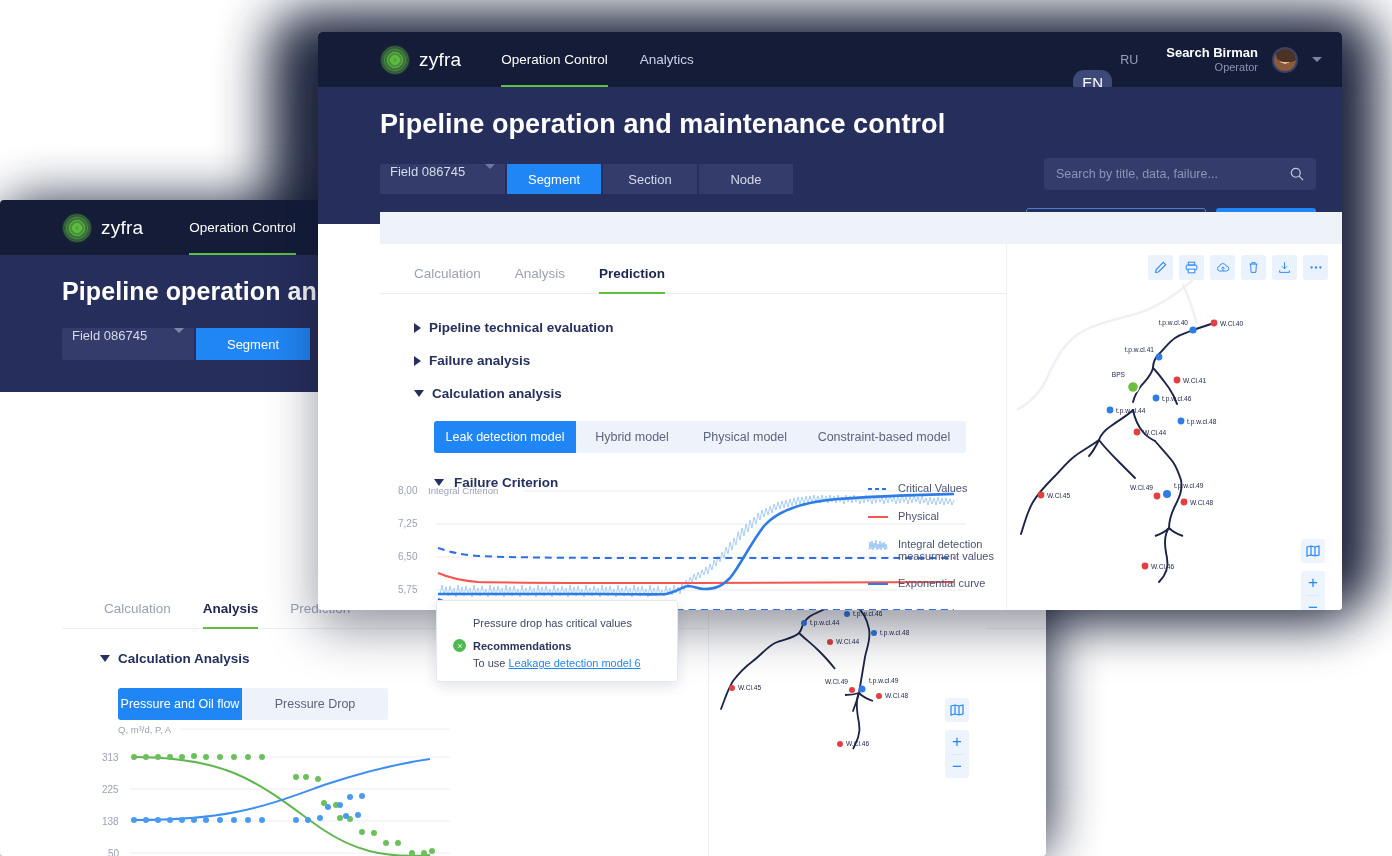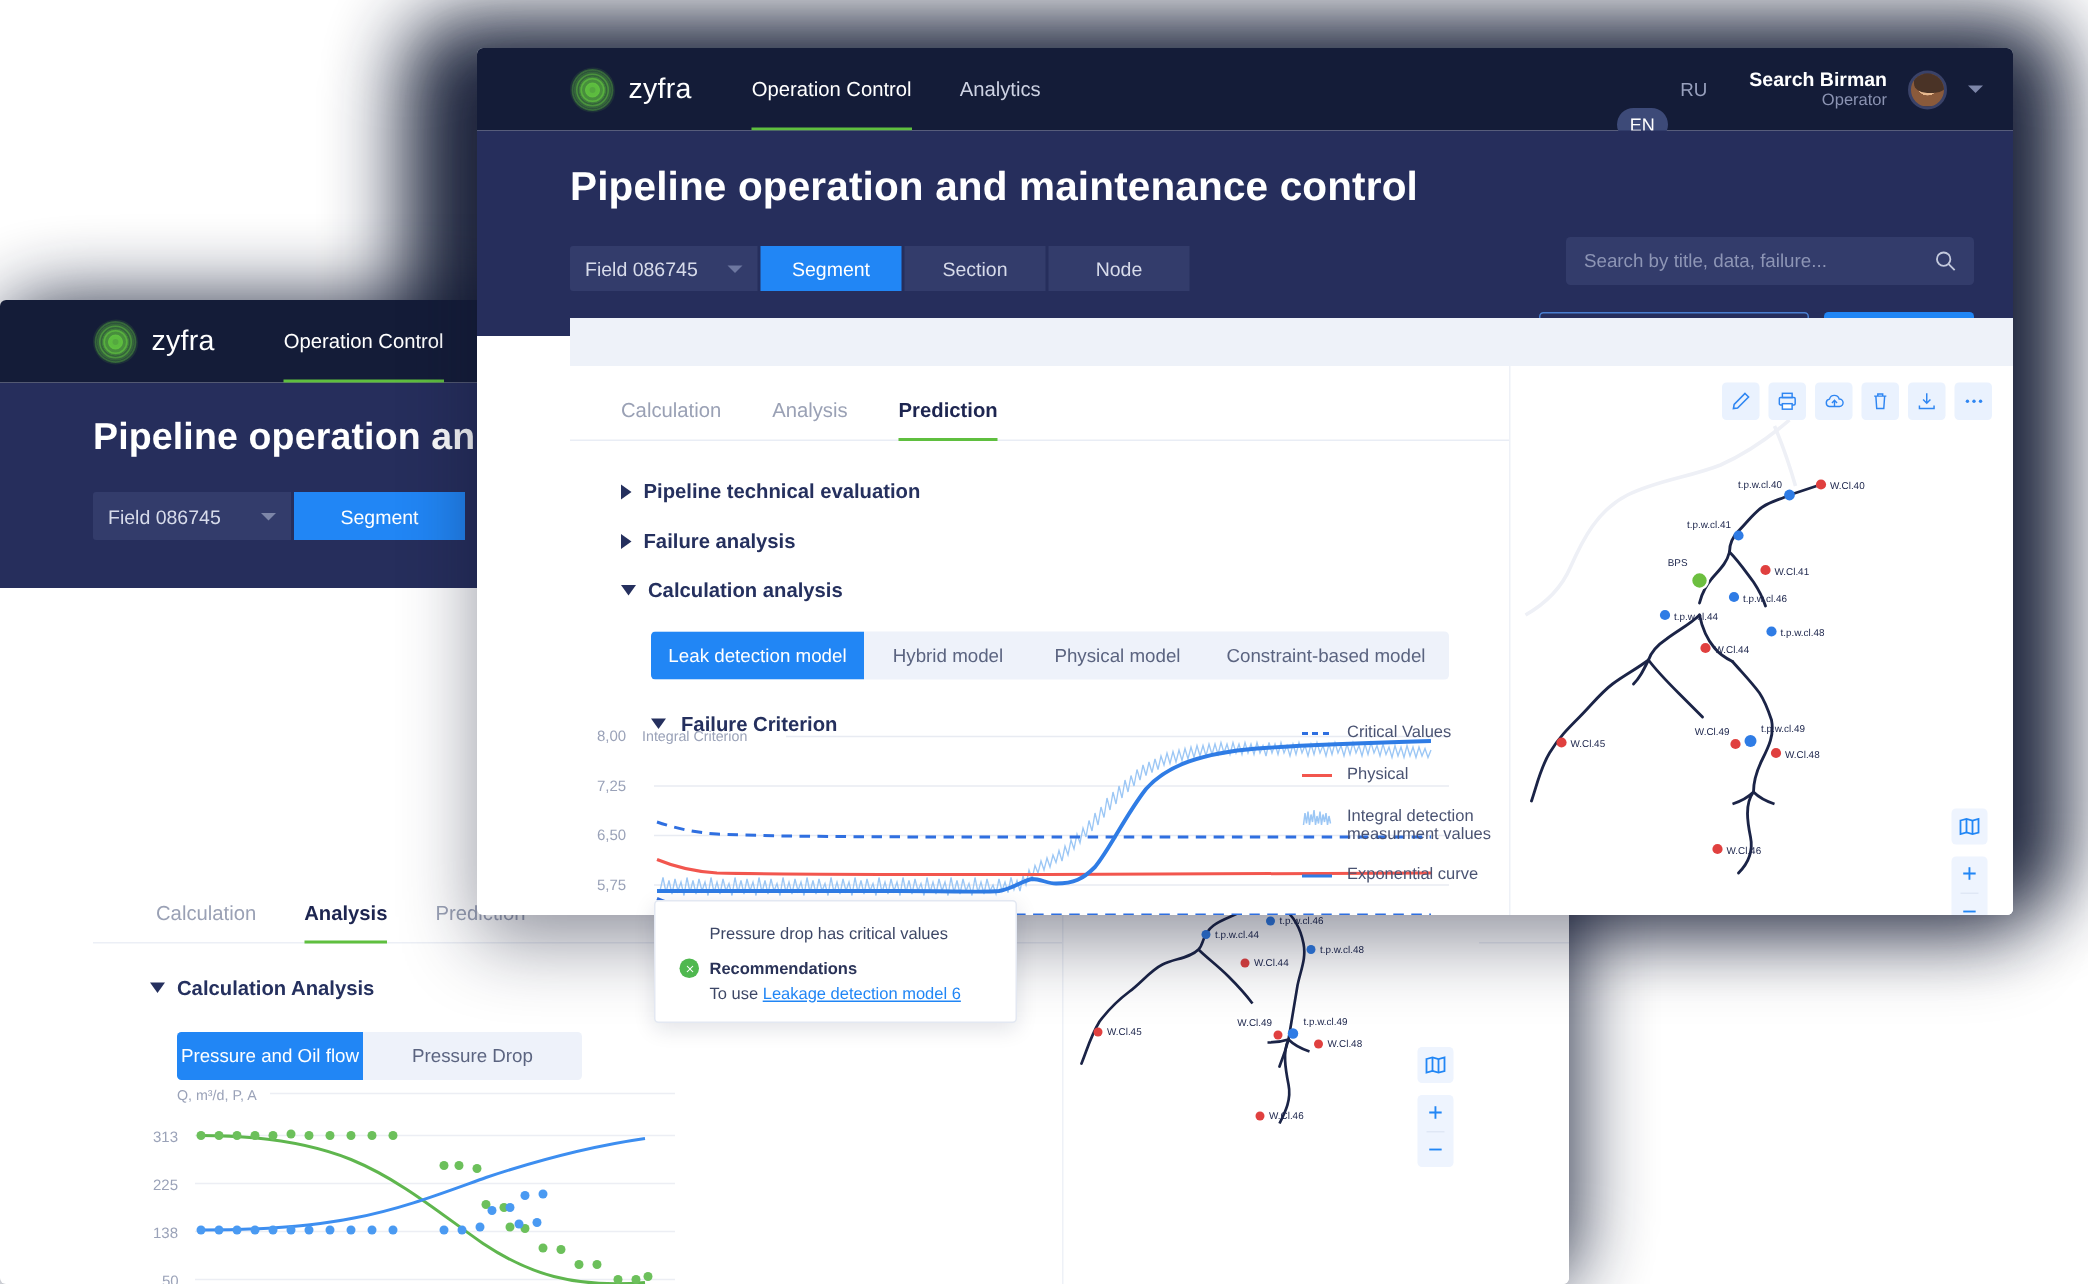--- a/index.html
+++ b/index.html
@@ -51,21 +51,21 @@
     position:relative; cursor:pointer;
   }
   .nav-link.active { color:#fff; }
   .nav-link.active::after {
     content:""; position:absolute; left:0; right:0; bottom:0; height:2.5px; background:#5fbf3f;
   }
 
   .nav-right { margin-left:auto; display:flex; align-items:center; gap:14px; padding-right:20px;}
   .lang { display:flex; align-items:center; gap:8px; }
   .lang .pill {
-    background:#3d4a78; color:#fff; font-size:12px; padding:4px 9px; border-radius:11px;margin-top:46px;
+    background:#3d4a78; color:#fff; font-size:15px; padding:4px 9px; border-radius:11px;margin-top:46px;
   }
   .lang .alt { color:#98a0bd; font-size:12.5px; }
   .user { text-align:right; line-height:1.25; }
   .user .nm { color:#fff; font-size:13px; font-weight:bold; }
   .user .rl { color:#8b93b2; font-size:11px; }
   .avatar {
     width:26px;height:26px;border-radius:50%;
     background:radial-gradient(circle at 50% 35%, #e8b98e 0 38%, #8a5a3b 39% 100%);
     border:2px solid #3a4268; overflow:hidden; position:relative;
   }
@@ -74,21 +74,21 @@
     background:#4a3326; border-radius:50% 50% 40% 40%;
   }
   .caret-dn { width:0;height:0;border-left:5px solid transparent;border-right:5px solid transparent;border-top:5px solid #7d86a8;}
 
   
   .titleband { background:#262e5c; padding:22px 0 0 0; }
   .page-title { color:#fff; font-size:27px; font-weight:bold; letter-spacing:.1px;}
   .filters { display:flex; gap:0; margin-top:24px; padding-bottom:22px;}
   .select-box {
     background:#333c6b; color:#d7dbea; font-size:13px; width:125px; height:30px;
-    display:flex; align-items:center; padding:0 10px; border-radius:2px 0 0 2px; gap:6px;
+    display:flex; padding:0 10px; border-radius:2px 0 0 2px; gap:6px;
   }
   .select-box .v { flex:1; }
   .seg-btn {
     height:30px; min-width:94px; display:flex; align-items:center; justify-content:center;
     background:#333c6b; color:#d7dbea; font-size:13px; cursor:pointer; margin-left:2px;
   }
   .seg-btn.active { background:#2186f5; color:#fff; }
   .search {
     background:#333c6b; border-radius:3px; height:32px; display:flex; align-items:center;
     padding:0 12px; gap:8px;

